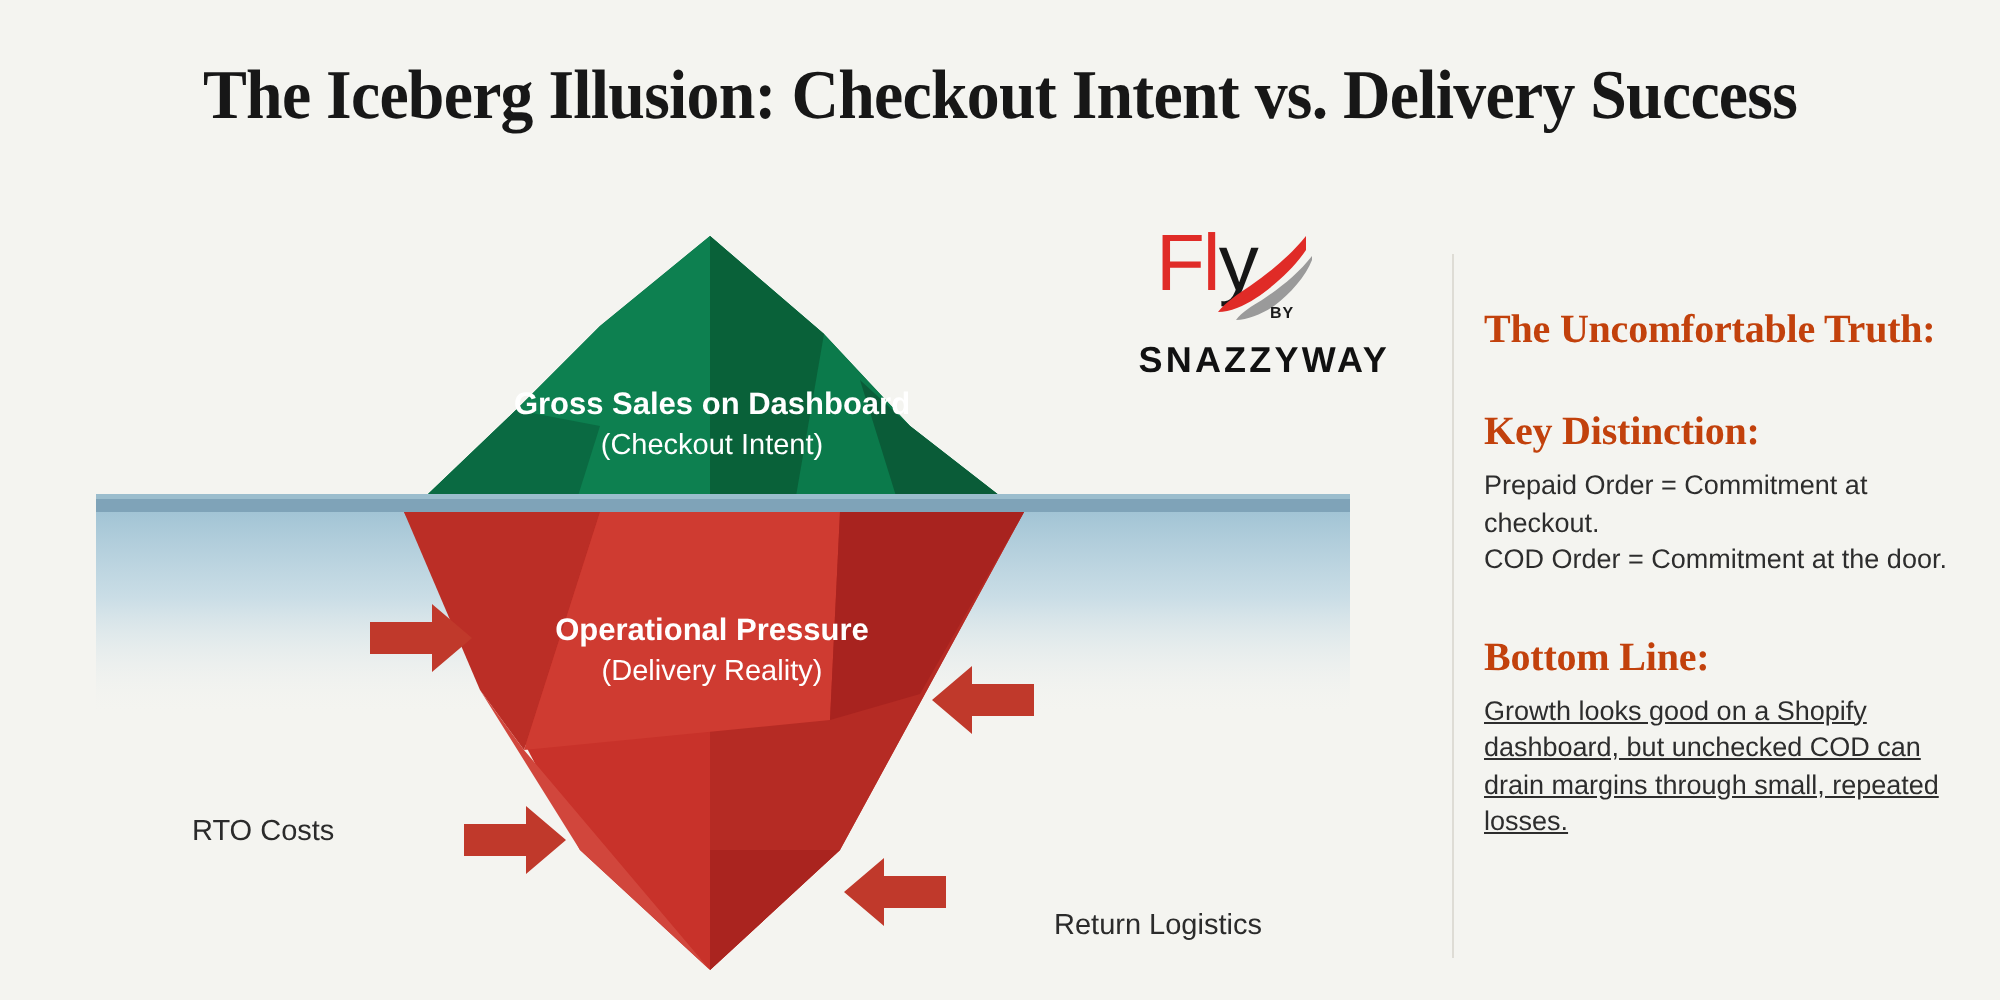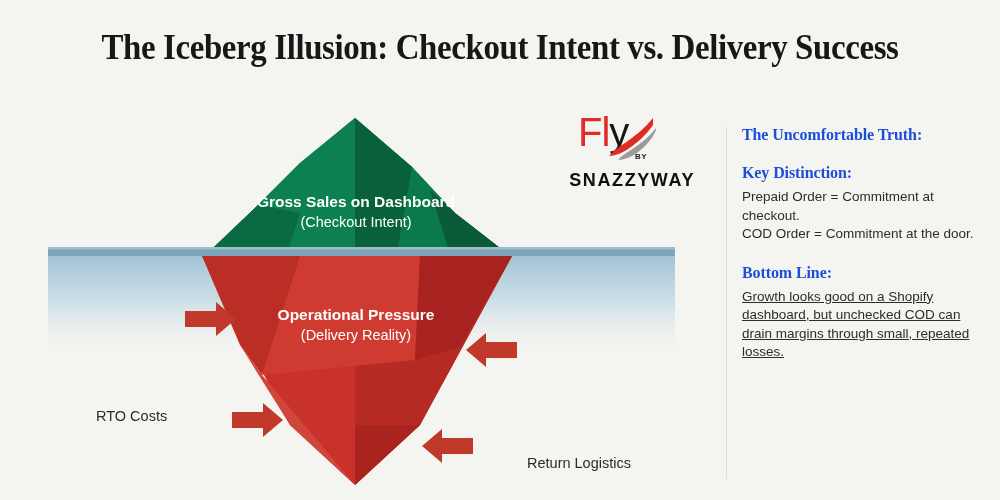--- a/index.html
+++ b/index.html
@@ -126,24 +126,25 @@
   #side-panel {
     position: absolute;
     left: 742px;
     top: 126px;
     width: 232px;
   }
   .panel-section { margin-bottom: 20px; }
   .panel-heading {
     font-family: "Liberation Serif", serif;
     font-weight: bold;
-    font-size: 16px;
-    color: #1d4ed8;
+    font-size: 20px;
+    color: #c2410c;
     margin-bottom: 6px;
     letter-spacing: -0.1px;
+    margin-top: 28px;
   }
   .panel-body {
     font-family: "Liberation Sans", sans-serif;
     font-size: 13.5px;
     line-height: 18.5px;
     color: #2d2d2d;
   }
 </style>
 </head>
 <body>

